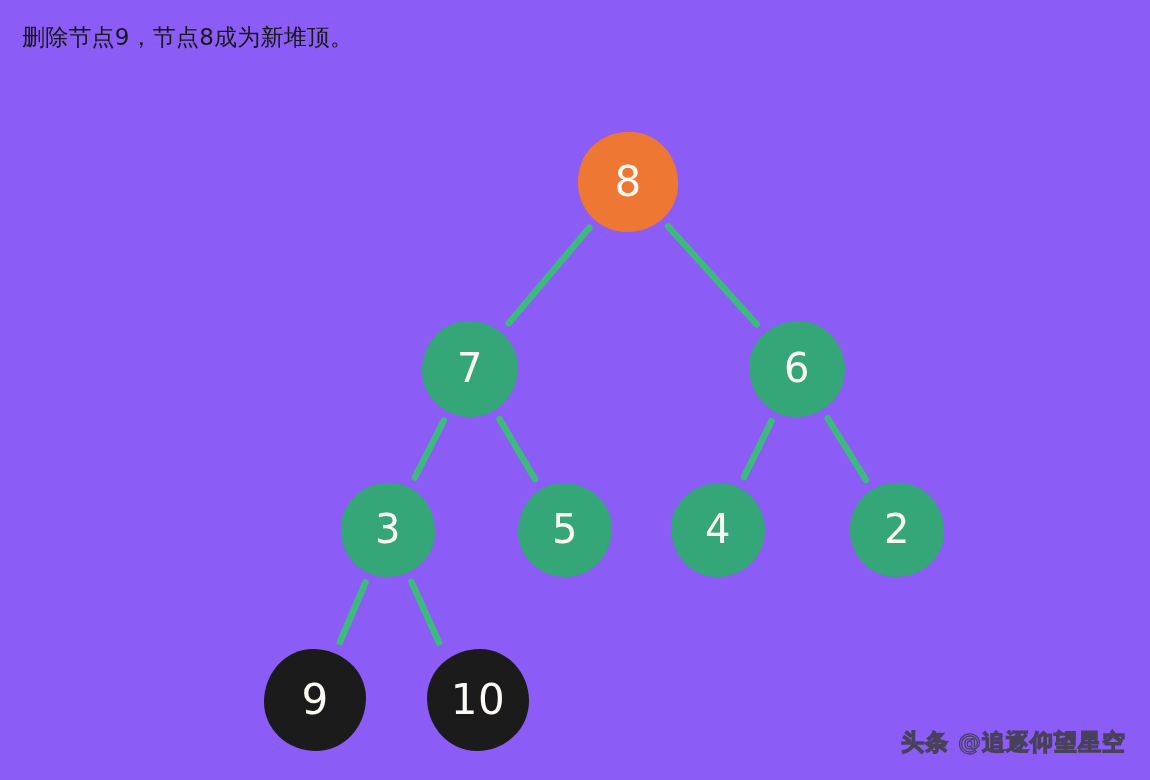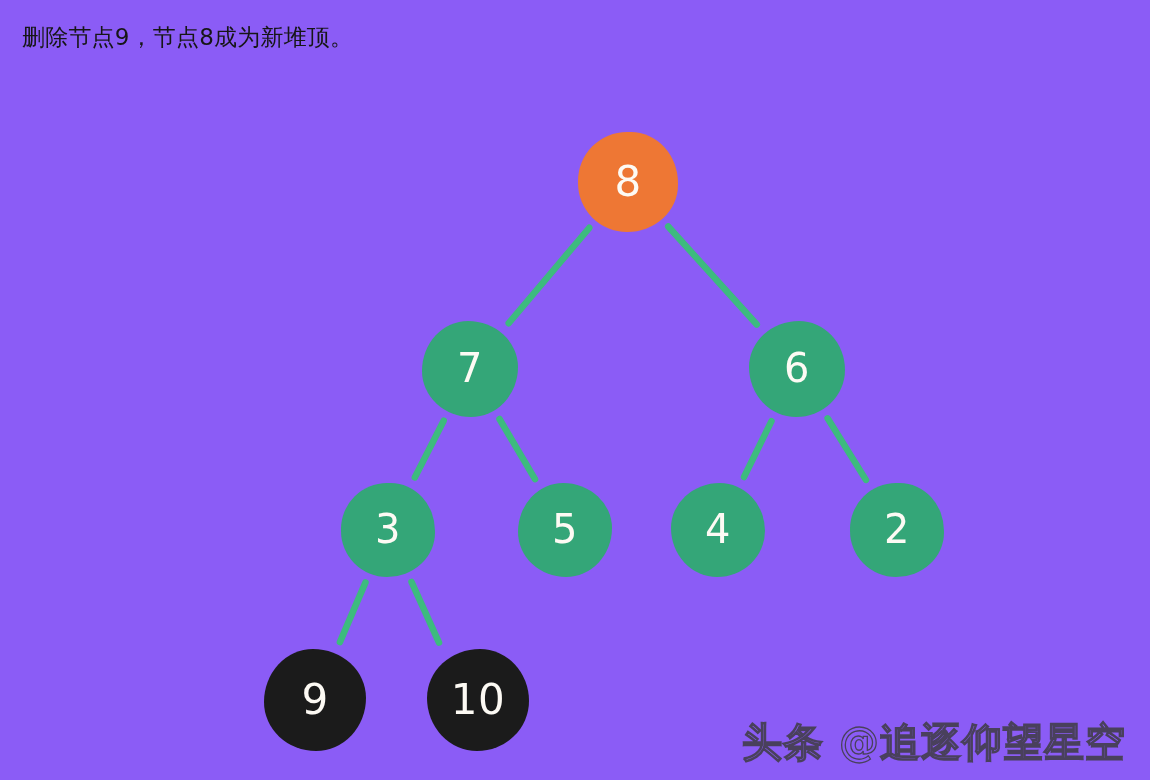--- a/index.html
+++ b/index.html
@@ -73,21 +73,21 @@
   
   .node.v-a { border-radius: 50% 48% 52% 50% / 50% 52% 48% 50%; }
   .node.v-b { border-radius: 48% 52% 49% 51% / 52% 48% 52% 48%; }
   .node.v-c { border-radius: 52% 48% 51% 49% / 48% 51% 49% 52%; }
 
   
   #watermark {
     position: absolute;
     right: 24px;
     bottom: 18px;
-    font-size: 40px;
+    font-size: 23px;
     line-height: 40px;
     letter-spacing: 1px;
     font-family: "DejaVu Sans", "Liberation Sans", sans-serif;
     font-weight: 700;
     color: rgba(255,255,255,0.0);
     -webkit-text-stroke: 1.3px #3b3b3b;
     white-space: nowrap;
     opacity: 0.82;
   }
 </style>

